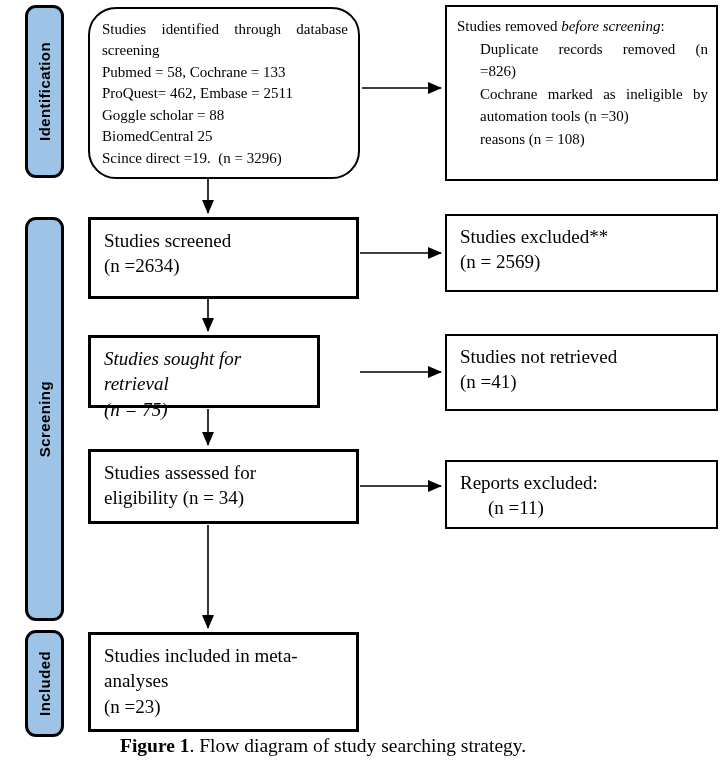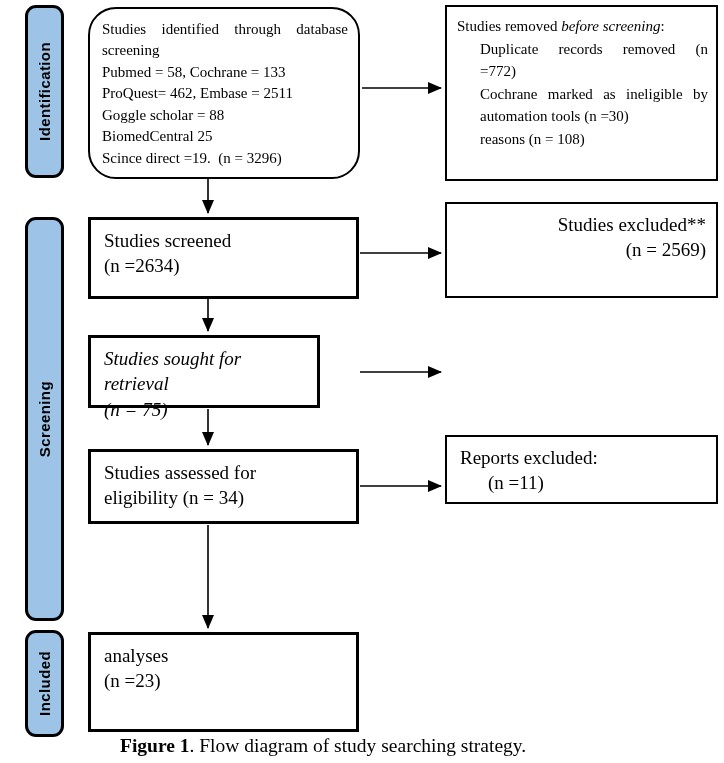--- a/index.html
+++ b/index.html
@@ -75,25 +75,25 @@
 
   
   #stage-identification { left: 25px; top: 5px;   width: 39px; height: 173px; }
   #stage-screening      { left: 25px; top: 217px; width: 39px; height: 404px; }
   #stage-included       { left: 25px; top: 630px; width: 39px; height: 107px; }
 
   
   #box-identified      { left: 88px;  top: 7px;   width: 272px; height: 172px; border-radius: 28px; }
   #box-removed         { left: 445px; top: 5px;   width: 273px; height: 176px; }
   #box-screened        { left: 88px;  top: 217px; width: 271px; height: 82px; }
-  #box-excluded        { left: 445px; top: 202px; width: 273px; height: 96px; text-align: right; }
+  #box-excluded        { left: 445px; top: 214px; width: 273px; height: 78px; }
   #box-sought          { left: 88px;  top: 335px; width: 232px; height: 73px; font-style: italic; }
   #box-not-retrieved   { left: 445px; top: 334px; width: 273px; height: 77px; }
   #box-assessed        { left: 88px;  top: 449px; width: 271px; height: 75px; }
-  #box-reports-excluded{ left: 445px; top: 435px; width: 273px; height: 69px; }
+  #box-reports-excluded{ left: 445px; top: 460px; width: 273px; height: 69px; }
   #box-included-meta   { left: 88px;  top: 632px; width: 271px; height: 100px; }
 </style>
 </head>
 <body>
 
 <div class="canvas">
 
   <svg class="arrows" viewBox="0 0 724 763" xmlns="http://www.w3.org/2000/svg">
     <defs>
       <marker id="ah" markerUnits="userSpaceOnUse" markerWidth="15" markerHeight="13" refX="13" refY="6" orient="auto">
@@ -129,51 +129,56 @@
     <div class="line">ProQuest= 462, Embase = 2511</div>
     <div class="line">Goggle scholar = 88</div>
     <div class="line">BiomedCentral 25</div>
     <div class="line">Scince direct =19.  (n = 3296)</div>
   </div>
 
   <div class="box removed-text" id="box-removed">
     <div class="line"><span>Studies removed </span><span class="italic">before screening</span><span>:</span></div>
     <div class="items">
       <div class="line jlast">Duplicate records removed (n</div>
-      <div class="line">=772)</div>
+      <div class="line">=826)</div>
       <div class="line jlast">Cochrane marked as ineligible by</div>
       <div class="line">automation tools (n =30)</div>
       <div class="line">reasons (n = 108)</div>
     </div>
   </div>
 
   <div class="box thick big-text" id="box-screened">
     <div class="line">Studies screened</div>
     <div class="line">(n =2634)</div>
   </div>
   <div class="box big-text" id="box-excluded">
     <div class="line">Studies excluded**</div>
     <div class="line">(n = 2569)</div>
   </div>
 
   <div class="box thick big-text" id="box-sought">
     <div class="line">Studies sought for retrieval</div>
     <div class="line">(n = 75)</div>
   </div>
+  <div class="box big-text" id="box-not-retrieved">
+    <div class="line">Studies not retrieved</div>
+    <div class="line">(n =41)</div>
+  </div>
 
   <div class="box thick big-text" id="box-assessed">
     <div class="line">Studies assessed for</div>
     <div class="line">eligibility (n = 34)</div>
   </div>
   <div class="box big-text" id="box-reports-excluded">
     <div class="line">Reports excluded:</div>
     <div class="line indent1">(n =11)</div>
   </div>
 
   <div class="box thick big-text" id="box-included-meta">
+    <div class="line">Studies included in meta-</div>
     <div class="line">analyses</div>
     <div class="line">(n =23)</div>
   </div>
 
   <div class="caption">
     <span class="bold">Figure 1</span><span>. Flow diagram of study searching strategy.</span>
   </div>
 
 </div>
 

